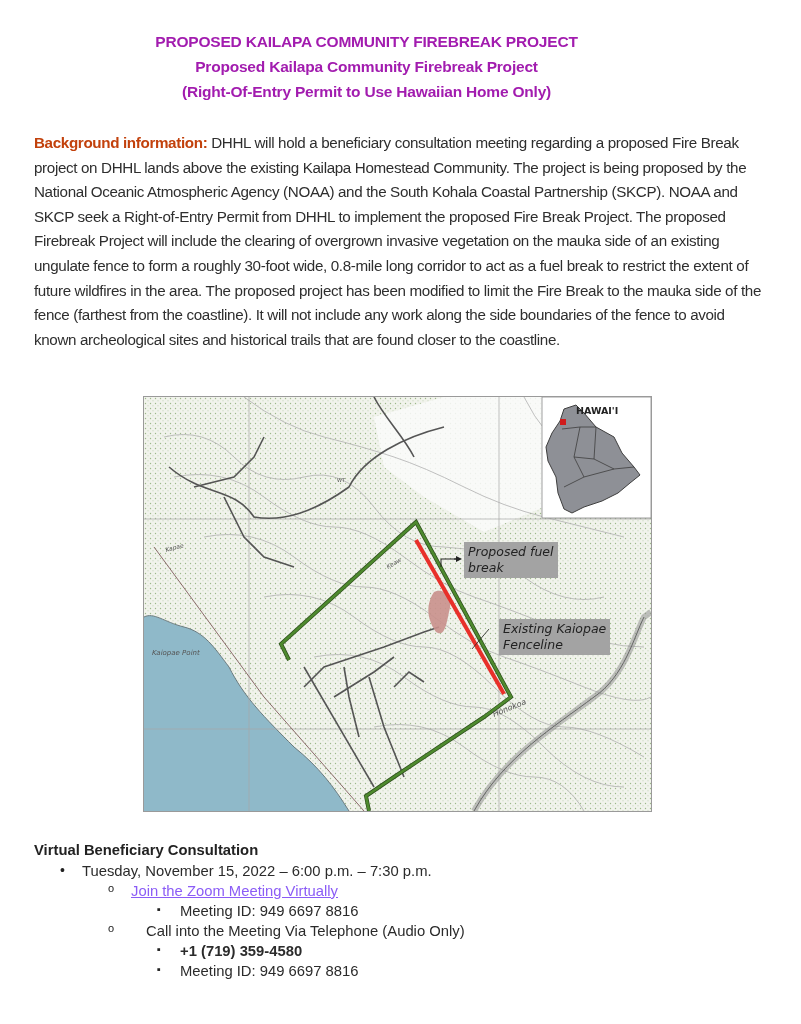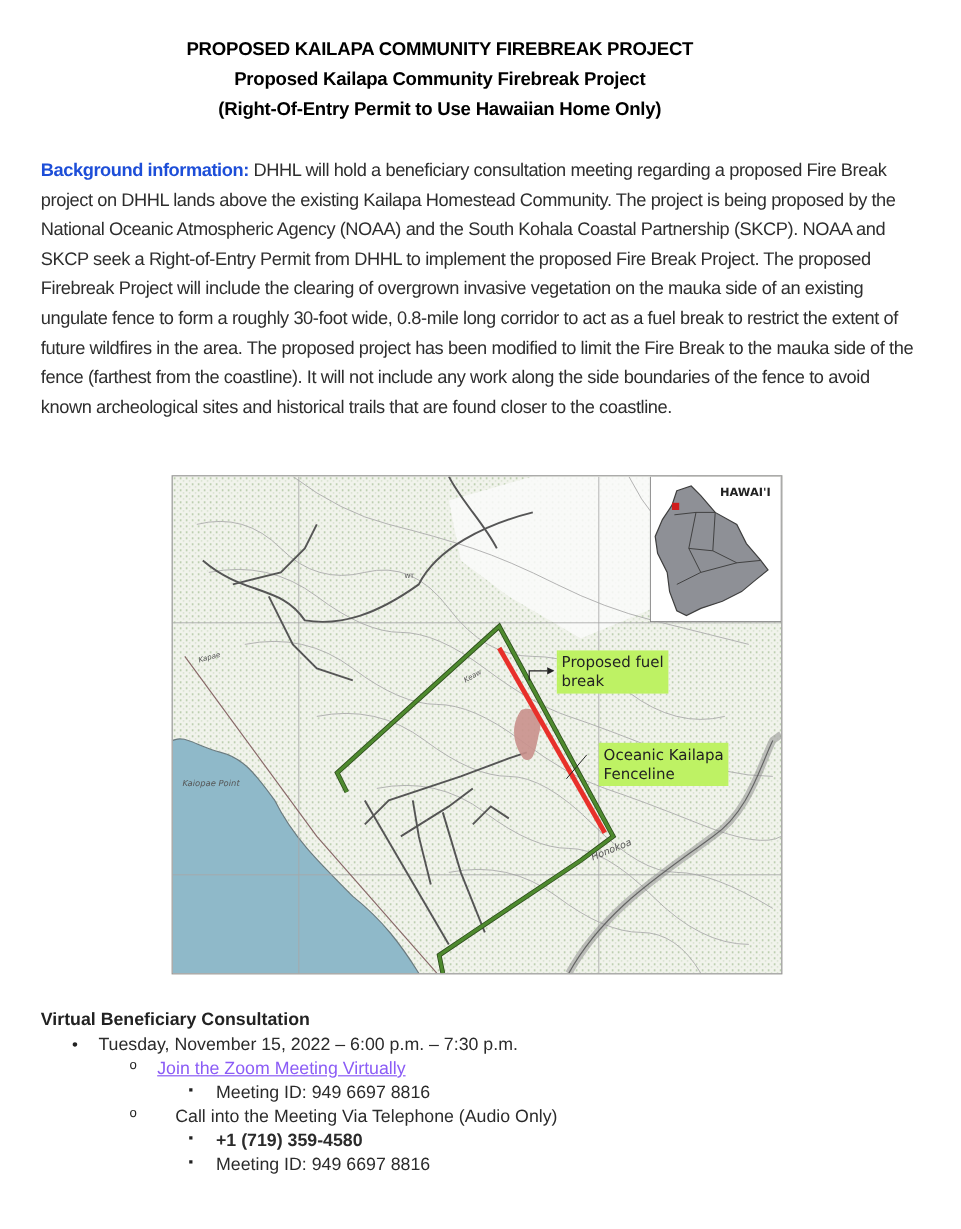--- a/index.html
+++ b/index.html
@@ -1,30 +1,30 @@
 <!DOCTYPE html>
 <html><head>
 <meta charset="utf-8">
 <style>
   html, body { margin: 0; padding: 0; background: #ffffff; }
   body { width: 801px; height: 1024px; position: relative; overflow: hidden;
          font-family: "Liberation Sans", sans-serif; color: #2b2b2b; }
   .title { position: absolute; left: 0; width: 733px; text-align: center;
-           font-weight: bold; font-size: 15.5px; color: #000000; letter-spacing: -0.2px; }
+           font-weight: bold; font-size: 15.5px; color: #a21caf; letter-spacing: -0.2px; }
   #t1 { top: 33px; }
   #t2 { top: 58px; }
   #t3 { top: 83px; }
   .para { position: absolute; left: 34px; top: 131px; width: 735px;
           font-size: 15.2px; line-height: 24.6px; color: #2e2e2e; letter-spacing: -0.35px; }
-  .para .lbl { font-weight: bold; color: #1d4ed8; }
+  .para .lbl { font-weight: bold; color: #c2410c; }
   .map { position: absolute; left: 143px; top: 396px; width: 507px; height: 414px;
          border: 1px solid #9a9a9a; overflow: hidden; background: #eef1e8; }
   .map svg { display: block; }
-  .callout { position: absolute; background: #bef264; font-size: 12.5px; line-height: 16px;
-             color: #222; padding: 2px 4px; font-family: "DejaVu Sans", sans-serif; }
+  .callout { position: absolute; background: #a3a3a3; font-size: 12.5px; line-height: 16px;
+             color: #222; padding: 2px 4px; font-family: "DejaVu Sans", sans-serif; font-style: italic; }
   .inset-label { position: absolute; font-weight: bold; font-size: 9.5px; color: #222;
                  font-family: "DejaVu Sans", sans-serif; }
   .section { position: absolute; left: 34px; top: 842px; font-weight: bold;
              font-size: 14.8px; color: #222; }
   .li { position: absolute; font-size: 14.8px; color: #2b2b2b; white-space: nowrap; }
   .bullet { position: absolute; font-size: 14px; color: #222; }
   a.link { color: #8b5cf6; text-decoration: underline; }
 </style>
 </head>
 <body>
@@ -97,27 +97,27 @@
       <g stroke="#3e3e3e" stroke-width="0.8" fill="none">
         <path d="M418,32 L436,30 L452,30"></path>
         <path d="M436,30 L430,60 L440,80 L420,90"></path>
         <path d="M452,30 L450,62 L470,72 L490,70"></path>
         <path d="M430,60 L450,62"></path>
         <path d="M440,80 L470,72"></path>
       </g>
       <rect x="416" y="22" width="6" height="6" fill="#d01c1c"></rect>
     </g>
   </svg>
-  <div class="inset-label" style="left:456px; top:8px;">HAWAI'I</div>
+  <div class="inset-label" style="left:432px; top:8px;">HAWAI'I</div>
   <div class="callout" style="left:320px; top:145px;">
     <div>Proposed fuel</div>
     <div>break</div>
   </div>
   <div class="callout" style="left:355px; top:222px;">
-    <div>Oceanic Kailapa</div>
+    <div>Existing Kaiopae</div>
     <div>Fenceline</div>
   </div>
 </div>
 
 <div class="section">Virtual Beneficiary Consultation</div>
 
 <div class="bullet" style="left:60px; top:862px;">•</div>
 <div class="li" style="left:82px; top:863px;">Tuesday, November 15, 2022 – 6:00 p.m. – 7:30 p.m.</div>
 
 <div class="bullet" style="left:108px; top:882px; font-size:11px;">o</div>

